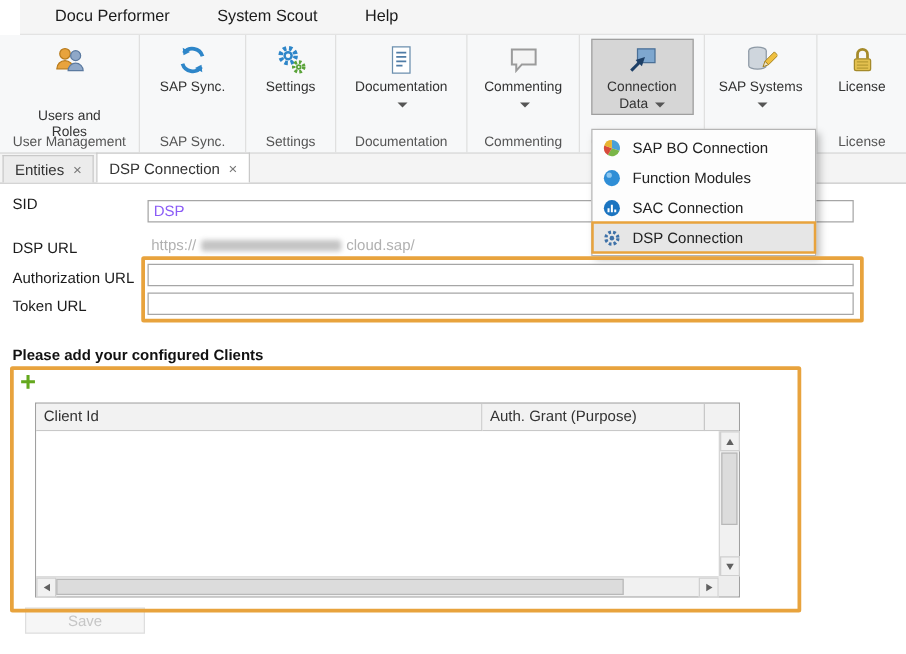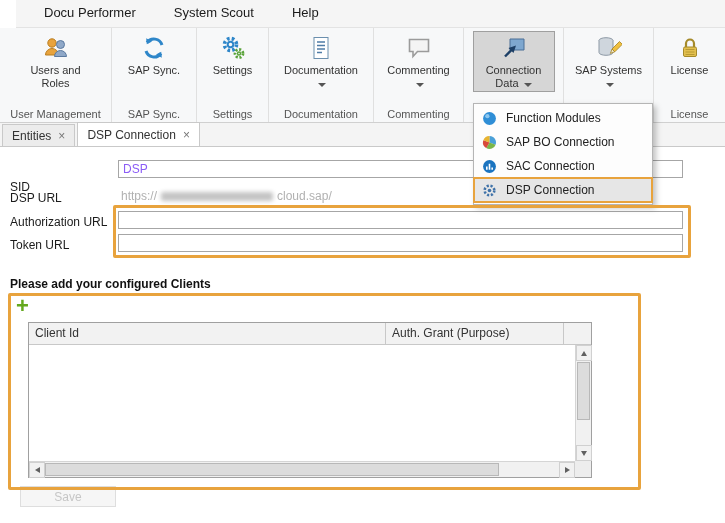--- a/index.html
+++ b/index.html
@@ -20,21 +20,21 @@
   .rbtn{position:absolute;top:3px;left:50%;transform:translateX(-50%);
         display:flex;flex-direction:column;align-items:center;padding:3px 5px 1px 5px;
         border:1px solid transparent;box-sizing:border-box;}
   .rbtn.pressed{background:#d6d6d6;border:1px solid #9f9f9f;}
   .ricon{display:block;width:26px;height:26px;margin-bottom:3px;}
   .rtext{text-align:center;font-size:11px;line-height:13px;color:#333;}
   .chev{display:inline-block;width:0;height:0;border-left:4px solid transparent;
         border-right:4px solid transparent;border-top:4px solid #555;vertical-align:middle;margin:2px 0 0 2px;}
   .rcaption{position:absolute;bottom:2px;left:0;width:100%;text-align:center;
             font-size:11px;color:#555;white-space:nowrap;overflow:hidden;}
-  .w56{width:56px;} .w50{width:50px;} .w60{width:60px;} .w70{width:70px;} .w84{width:84px;} .w44{width:44px;}
+  .w56{width:56px;margin-top:23px;} .w50{width:50px;} .w60{width:60px;} .w70{width:70px;} .w84{width:84px;} .w44{width:44px;}
 
   
   .doctabs{position:absolute;left:0;top:123px;width:725px;height:24px;background:#f4f4f4;
            border-bottom:1px solid #c9c9c9;box-sizing:border-box;display:flex;align-items:flex-end;padding-left:2px;}
   .dtab{height:22px;line-height:20px;padding:0 9px;margin-right:2px;background:#ececec;
         border:1px solid #c9c9c9;border-bottom:none;box-sizing:border-box;font-size:12px;color:#333;
         display:flex;align-items:flex-end;}
   .dtab.active{background:#fff;height:24px;line-height:22px;position:relative;z-index:2;}
   .tclose{margin-left:7px;color:#777;font-size:12px;cursor:default;}
 
@@ -222,21 +222,21 @@
     <div class="dtab">
       <span>Entities</span>
       <span class="tclose">×</span>
     </div>
     <div class="dtab active">
       <span>DSP Connection</span>
       <span class="tclose">×</span>
     </div>
   </div>
 
-  <div class="flabel" style="top:180px">SID</div>
+  <div class="flabel" style="top:156px">SID</div>
   <input class="ffield grayval" style="top: 160px;" value="DSP">
 
   <div class="flabel" style="top:191px">DSP URL</div>
   <div class="urlval" style="top:188px">
     <span>https://</span>
     <span class="blurseg"></span>
     <span>cloud.sap/</span>
   </div>
 
   <div class="flabel" style="top:215px">Authorization URL</div>
@@ -272,44 +272,44 @@
       <div class="sarrow right">
           <span class="tri-right"></span>
         </div>
     </div>
     <div class="scorner"></div>
   </div>
 
   <button class="savebtn" disabled="">Save</button>
 
   <div class="cmenu">
-    <div class="citem">
-      <span class="cicon">
-        <svg viewBox="0 0 14 14" width="15" height="15">
-          <circle cx="7" cy="7" r="6" fill="#2f8ed6"></circle>
-            <circle cx="5" cy="4.8" r="2" fill="#8cc6ef"></circle>
-        </svg>
-      </span>
-      <span class="clabel">Function Modules</span>
-    </div>
     <div class="citem">
       <span class="cicon">
         <svg viewBox="0 0 14 14" width="15" height="15">
           <circle cx="7" cy="7" r="6" fill="#e8e8e8"></circle>
           <path d="M7 7 L7 1 A6 6 0 0 1 12.7 9 z" fill="#4aa0d8"></path>
           <path d="M7 7 L12.7 9 A6 6 0 0 1 4 12.2 z" fill="#7ab648"></path>
           <path d="M7 7 L4 12.2 A6 6 0 0 1 1.3 5 z" fill="#d84a3a"></path>
           <path d="M7 7 L1.3 5 A6 6 0 0 1 7 1 z" fill="#e8b430"></path>
         </svg>
       </span>
       <span class="clabel">SAP BO Connection</span>
     </div>
     <div class="citem">
       <span class="cicon">
         <svg viewBox="0 0 14 14" width="15" height="15">
+          <circle cx="7" cy="7" r="6" fill="#2f8ed6"></circle>
+            <circle cx="5" cy="4.8" r="2" fill="#8cc6ef"></circle>
+        </svg>
+      </span>
+      <span class="clabel">Function Modules</span>
+    </div>
+    <div class="citem">
+      <span class="cicon">
+        <svg viewBox="0 0 14 14" width="15" height="15">
           <circle cx="7" cy="7" r="6" fill="#1b74c0"></circle>
           <path d="M4.5 10 v-3 M7 10 v-5.5 M9.5 10 v-2" stroke="#fff" stroke-width="1.5" fill="none"></path>
         </svg>
       </span>
       <span class="clabel">SAC Connection</span>
     </div>
     <div class="citem highlighted">
       <span class="cicon">
         <svg viewBox="0 0 14 14" width="15" height="15">
           <circle cx="7" cy="7" r="4.5" fill="none" stroke="#3f72a8" stroke-width="2.4" stroke-dasharray="2 1.6"></circle>

